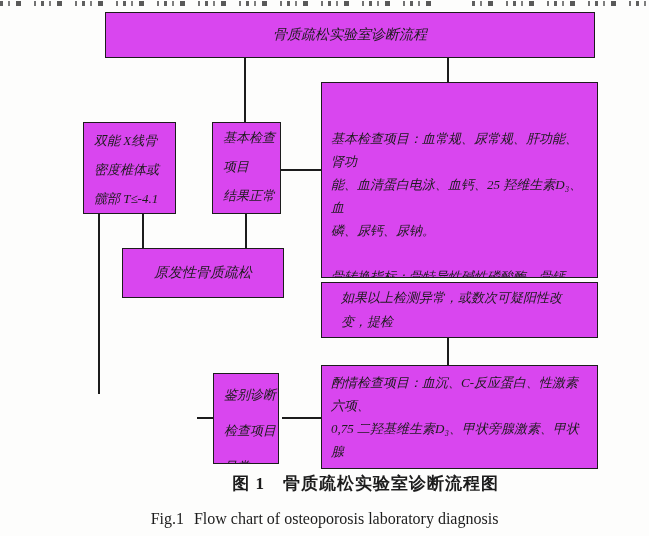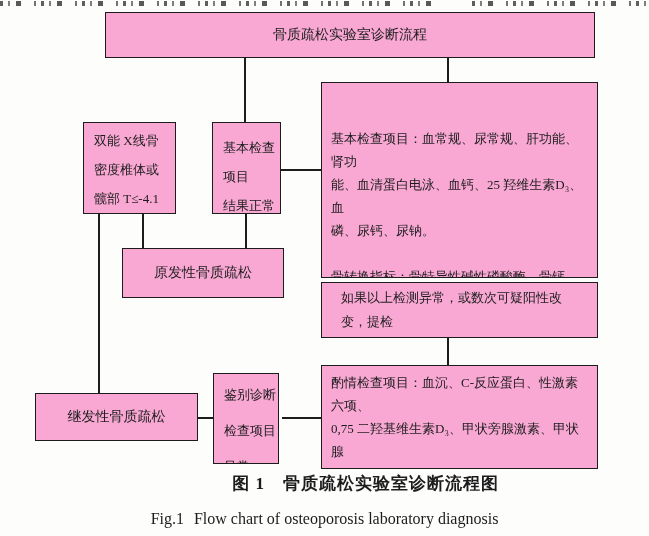--- a/index.html
+++ b/index.html
@@ -25,24 +25,25 @@
     background:
       repeating-linear-gradient(90deg,
         #2a2a2a 0 3px, transparent 3px 8px,
         #555 8px 10px, transparent 10px 16px,
         #222 16px 21px, transparent 21px 34px,
         #444 34px 36px, transparent 36px 41px);
   }
   .node {
     position: absolute;
     border: 1.5px solid #1c1c1c;
-    background: #f9a8d4;
+    background: #d946ef;
     box-sizing: border-box;
     white-space: pre-line;
     overflow: hidden;
+    font-style: italic;
   }
   .node.center {
     display: flex;
     align-items: center;
     justify-content: center;
     text-align: center;
   }
   .fs14 { font-size: 14px; }
   .fs13 { font-size: 13px; }
   .line {
@@ -78,21 +79,21 @@
 
   <div class="top-fragments" style="left:0; width:438px;"></div>
   <div class="top-fragments" style="left:472px; width:177px;"></div>
 
   <div class="node center fs14" style="left:105px; top:12px; width:490px; height:46px;">骨质疏松实验室诊断流程</div>
 
   <div class="node fs13" style="left:83px; top:122px; width:93px; height:92px; padding:3px 0 0 10px; line-height:29px;">双能 X线骨
 密度椎体或
 髋部 T≤-4.1</div>
 
-  <div class="node fs13" style="left:212px; top:122px; width:69px; height:92px; padding:10px 0 0 10px; line-height:29px;">基本检查
+  <div class="node fs13" style="left:212px; top:122px; width:69px; height:92px; padding:0 0 0 10px; line-height:29px;">基本检查
 项目
 结果正常</div>
 
   <div class="node fs13" style="left:321px; top:82px; width:277px; height:196px; padding:21px 9px; line-height:23px;">
     <div class="para">基本检查项目：血常规、尿常规、肝功能、肾功
 能、血清蛋白电泳、血钙、25 羟维生素D₃、血
 磷、尿钙、尿钠。</div>
     <div class="para">骨转换指标：骨特异性碱性磷酸酶、骨钙素、Ⅰ
 型原胶原 C-端前肽/Ⅰ型原胶原N-端前肽、空腹
 2h 尿钙/肌酐比值、抗酒石酸酸性磷酸酶、血清
@@ -107,21 +108,20 @@
 
   <div class="node fs13" style="left:321px; top:365px; width:277px; height:104px; padding:5px 9px; line-height:23px;">酌情检查项目：血沉、C-反应蛋白、性激素六项、
 0,75 二羟基维生素D₃、甲状旁腺激素、甲状腺
 功能、尿游离皮质醇、血气分析、尿本周蛋白、
 血尿轻链。</div>
 
   <div class="node fs13" style="left:213px; top:373px; width:66px; height:91px; padding:3px 0 12px 10px; line-height:36px;">鉴别诊断
 检查项目
 异常</div>
 
-  <div class="node center fs14" style="left:35px; top:393px; width:163px; height:48px;">继发性骨质疏松</div>
 
   <div class="line" style="left:244px; top:57px;  width:1.5px; height:65px;"></div>
   <div class="line" style="left:447px; top:57px;  width:1.5px; height:26px;"></div>
   <div class="line" style="left:280px; top:169px; width:42px;  height:1.5px;"></div>
   <div class="line" style="left:142px; top:213px; width:1.5px; height:36px;"></div>
   <div class="line" style="left:245px; top:213px; width:1.5px; height:36px;"></div>
   <div class="line" style="left:98px;  top:213px; width:1.5px; height:181px;"></div>
   <div class="line" style="left:447px; top:337px; width:1.5px; height:29px;"></div>
   <div class="line" style="left:197px; top:417px; width:17px;  height:1.5px;"></div>
   <div class="line" style="left:282px; top:417px; width:40px;  height:1.5px;"></div>

